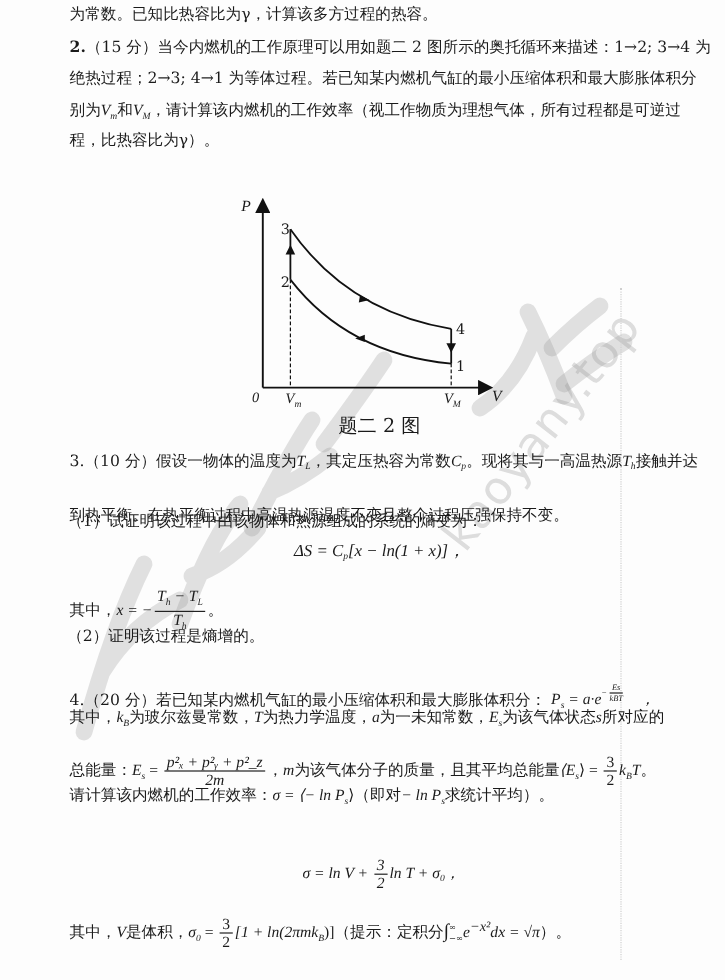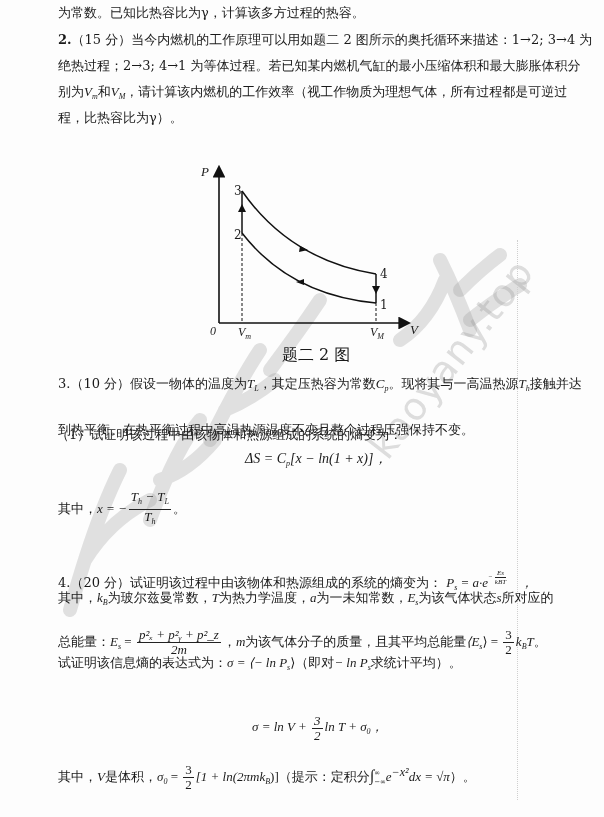--- a/index.html
+++ b/index.html
@@ -97,33 +97,34 @@
     <span>3.</span><span>（10 分）</span><span>假设一物体的温度为</span><span class="it">T</span><span class="sub">L</span><span>，其定压热容为常数</span><span class="it">C</span><span class="sub">p</span><span>。现将其与一高温热源</span><span class="it">T</span><span class="sub">h</span><span>接触并达</span>
   </div>
   <div class="line" style="top:421px">到热平衡。在热平衡过程中高温热源温度不变且整个过程压强保持不变。</div>
   <div class="line" style="top:426px;left:56px">（1）试证明该过程中由该物体和热源组成的系统的熵变为：</div>
   <div class="center math" style="left:245px;top:450px;font-size:14px">
     <span class="it">ΔS = C</span><span class="sub">p</span><span class="it">[x − ln(1 + x)]，</span>
   </div>
   <div class="line" style="top:482px">
     <span>其中，</span><span class="it math">x = −</span><span class="frac math"><span class="num it"><span>T</span><span class="sub">h</span><span> − T</span><span class="sub">L</span></span><span class="den it"><span>T</span><span class="sub">h</span></span></span><span>。</span>
   </div>
+  <div class="line" style="top:522px;left:56px">（2）证明该过程是熵增的。</div>
 
   <div class="line" style="top:561px">
-    <span>4.</span><span>（20 分）</span><span>试证明该过程中由该物体和热源组成的系统的熵变为：</span>
+    <span>4.</span><span>（20 分）</span><span>若已知某内燃机气缸的最小压缩体积和最大膨胀体积分：</span>
     <span class="math it"><span>P</span><span class="sub">s</span><span> = a·e</span><span style="font-size:7px;vertical-align:8px">−<span class="frac" style="font-size:7px"><span class="num" style="line-height:8px"><span>E</span><span>s</span></span><span class="den" style="line-height:8px"><span>k</span><span>B</span><span>T</span></span></span></span><span style="margin-left:12px">，</span></span>
   </div>
   <div class="line" style="top:589px">
     <span>其中，</span><span class="it math">k</span><span class="sub">B</span><span>为玻尔兹曼常数，</span><span class="it math">T</span><span>为热力学温度，</span><span class="it math">a</span><span>为一未知常数，</span><span class="it math">E</span><span class="sub">s</span><span>为该气体状态</span><span class="it math">s</span><span>所对应的</span>
   </div>
   <div class="line" style="top:620px">
     <span>总能量：</span><span class="it math">E</span><span class="sub">s</span><span class="math"> = </span><span class="frac math it"><span class="num">p²ₓ + p²ᵧ + p²_z</span><span class="den">2m</span></span><span>，</span><span class="it math">m</span><span>为该气体分子的质量，且其平均总能量</span><span class="it math">⟨E</span><span class="sub">s</span><span class="math">⟩ = </span><span class="frac math"><span class="num">3</span><span class="den">2</span></span><span class="it math">k</span><span class="sub">B</span><span class="it math">T</span><span>。</span>
   </div>
   <div class="line" style="top:654px">
-    <span>试证明该信息熵的表达式为：</span><span class="it math">σ = ⟨− ln P</span><span class="sub">s</span><span class="math">⟩</span><span>（即对</span><span class="it math">− ln P</span><span class="sub">s</span><span>求统计平均）。</span>
+    <span>请计算该内燃机的工作效率：</span><span class="it math">σ = ⟨− ln P</span><span class="sub">s</span><span class="math">⟩</span><span>（即对</span><span class="it math">− ln P</span><span class="sub">s</span><span>求统计平均）。</span>
   </div>
   <div class="center math it" style="left:252px;top:706px;font-size:13px">
     <span>σ = ln V + </span><span class="frac"><span class="num">3</span><span class="den">2</span></span><span>ln T + σ</span><span class="sub">0</span><span>，</span>
   </div>
   <div class="line" style="top:755px">
     <span>其中，</span><span class="it math">V</span><span>是体积，</span><span class="it math">σ</span><span class="sub">0</span><span class="math"> = </span><span class="frac math"><span class="num">3</span><span class="den">2</span></span><span class="it math">[1 + ln(2πmk</span><span class="sub">B</span><span class="math">)]</span><span>（提示：定积分</span><span class="math" style="font-size:16px">∫</span><span style="display:inline-block;vertical-align:middle;font-size:7px;line-height:9px"><span style="display:block">∞</span><span style="display:block">−∞</span></span><span class="it math">e</span><span class="sup it">−x²</span><span class="it math">dx = √π</span><span>）。</span>
   </div>
 </div>
 
 </body></html>

